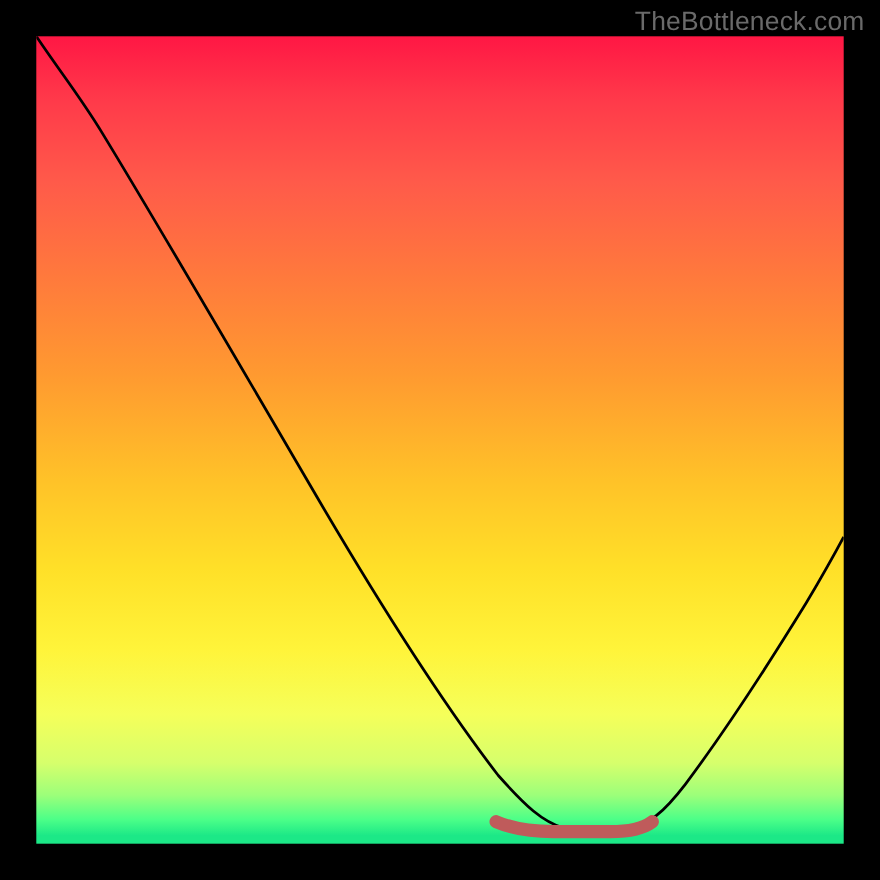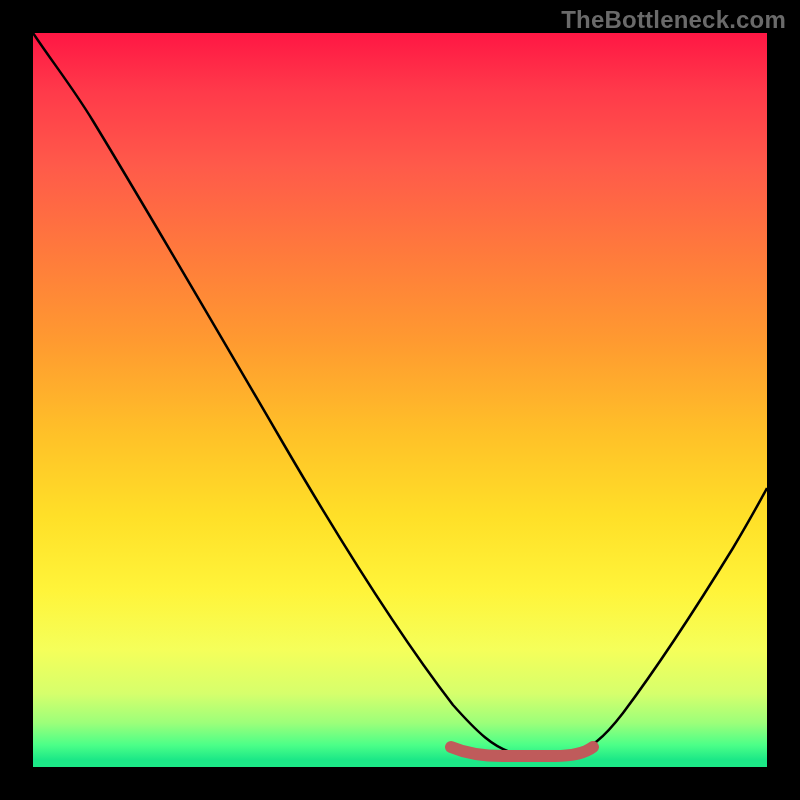--- a/index.html
+++ b/index.html
@@ -42,21 +42,21 @@
       #1ce887 100%
     );
   }
   .watermark {
     position: absolute;
     top: 6px;
     right: 14px;
     color: #6a6a6a;
     font-size: 24px;
     letter-spacing: 0.2px;
-    font-weight: 700;
+    font-weight: 400;
   }
   svg.curve {
     position: absolute;
     left: 0;
     top: 0;
     width: 734px;
     height: 734px;
   }
 </style>
 </head>

